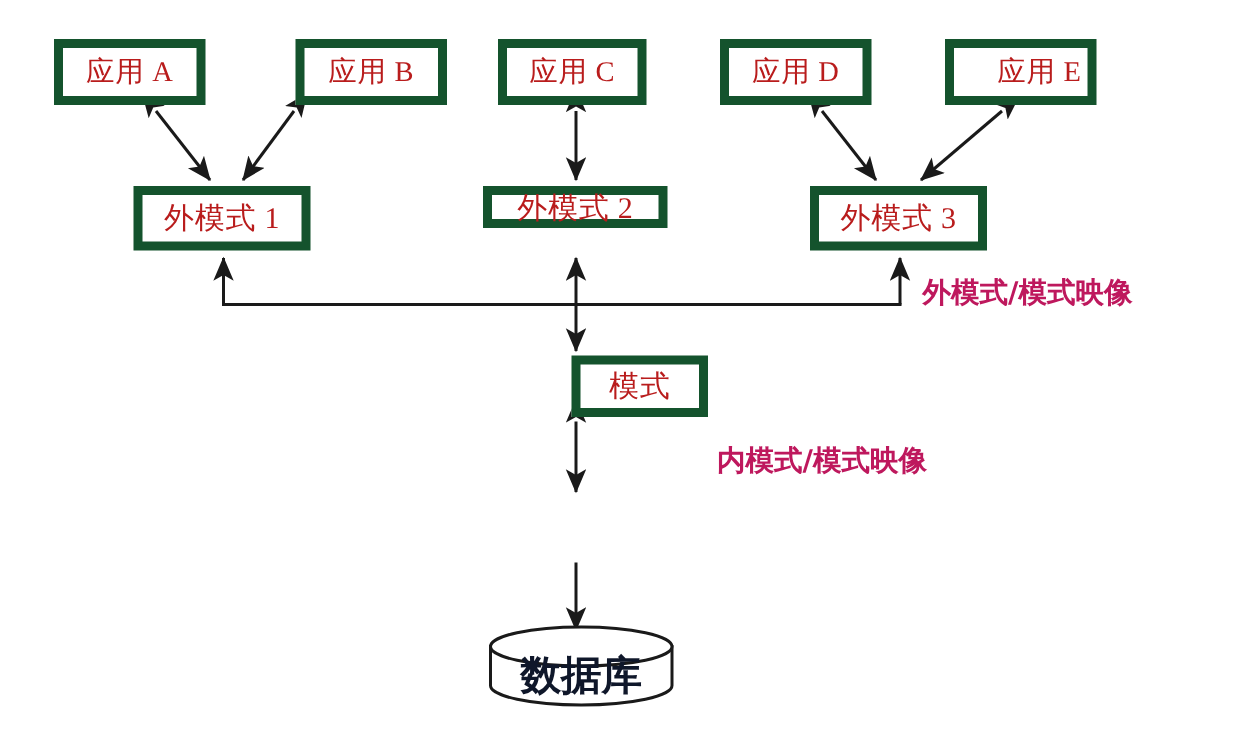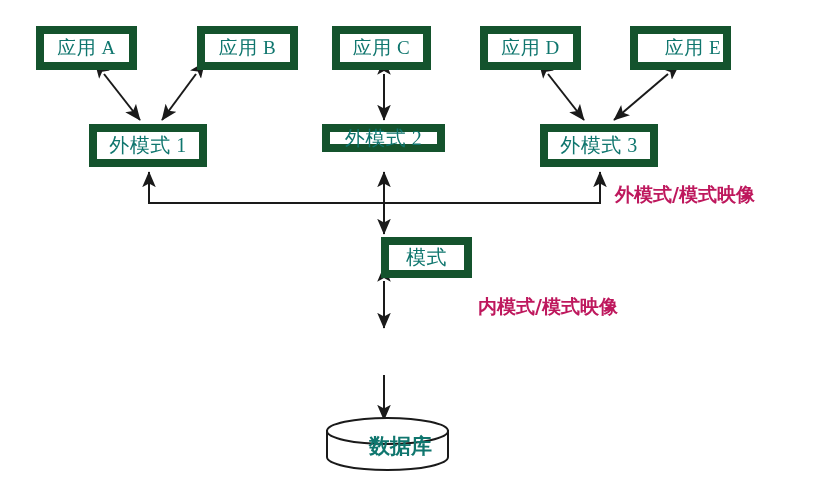--- a/index.html
+++ b/index.html
@@ -13,50 +13,49 @@
   #diagram-root {
     position: relative;
     width: 826px;
     height: 489px;
     background: #ffffff;
     overflow: hidden;
   }
   .node-box {
     position: absolute;
     box-sizing: border-box;
-    border: 8px solid #14532d;
+    border: 6px solid #14532d;
     background: #ffffff;
     display: flex;
     align-items: center;
     justify-content: center;
-    color: #0f766e;
+    color: #b91c1c;
     font-size: 19px;
     letter-spacing: 0.5px;
     white-space: nowrap;
   }
   .node-box.schema-box {
     font-size: 20px;
   }
   .free-label {
     position: absolute;
     color: #be185d;
     font-size: 19px;
     white-space: nowrap;
     font-family: "DejaVu Sans", "Liberation Sans", sans-serif;
     font-weight: 700;
   }
   .cyl-label {
     position: absolute;
-    color: #0f766e;
-    font-size: 21px;
+    color: #0f172a;
+    font-size: 27px;
     white-space: nowrap;
     font-weight: 700;
     font-family: "DejaVu Sans", "Liberation Sans", sans-serif;
     text-align: center;
-    padding-left: 13px;
   }
   #edge-layer {
     position: absolute;
     left: 0;
     top: 0;
     width: 826px;
     height: 489px;
     pointer-events: none;
   }
   #cyl-layer {

